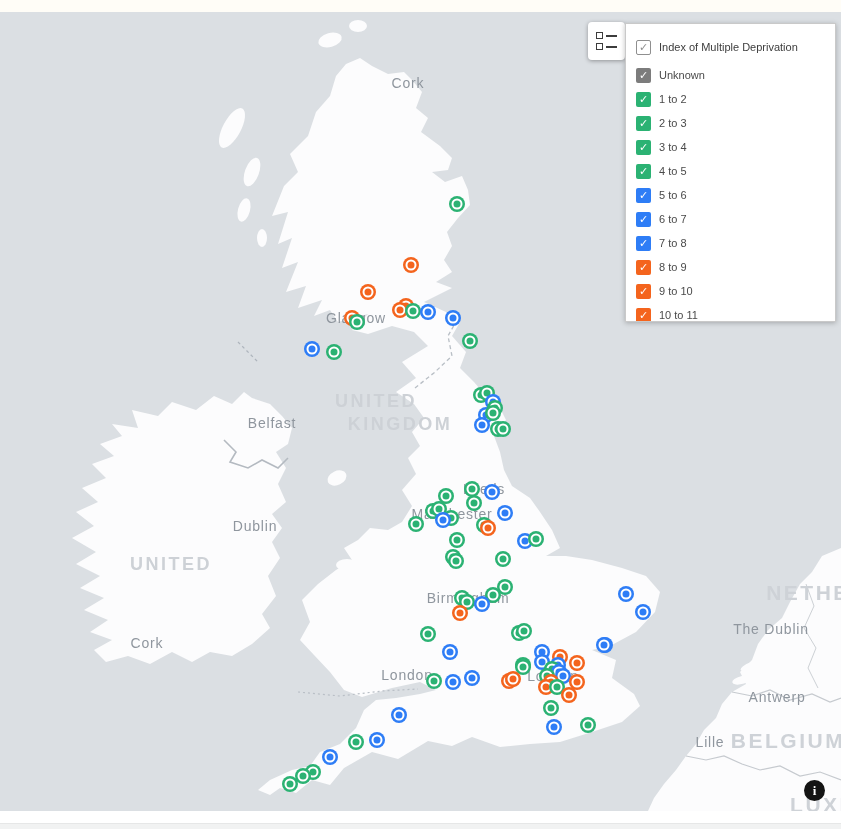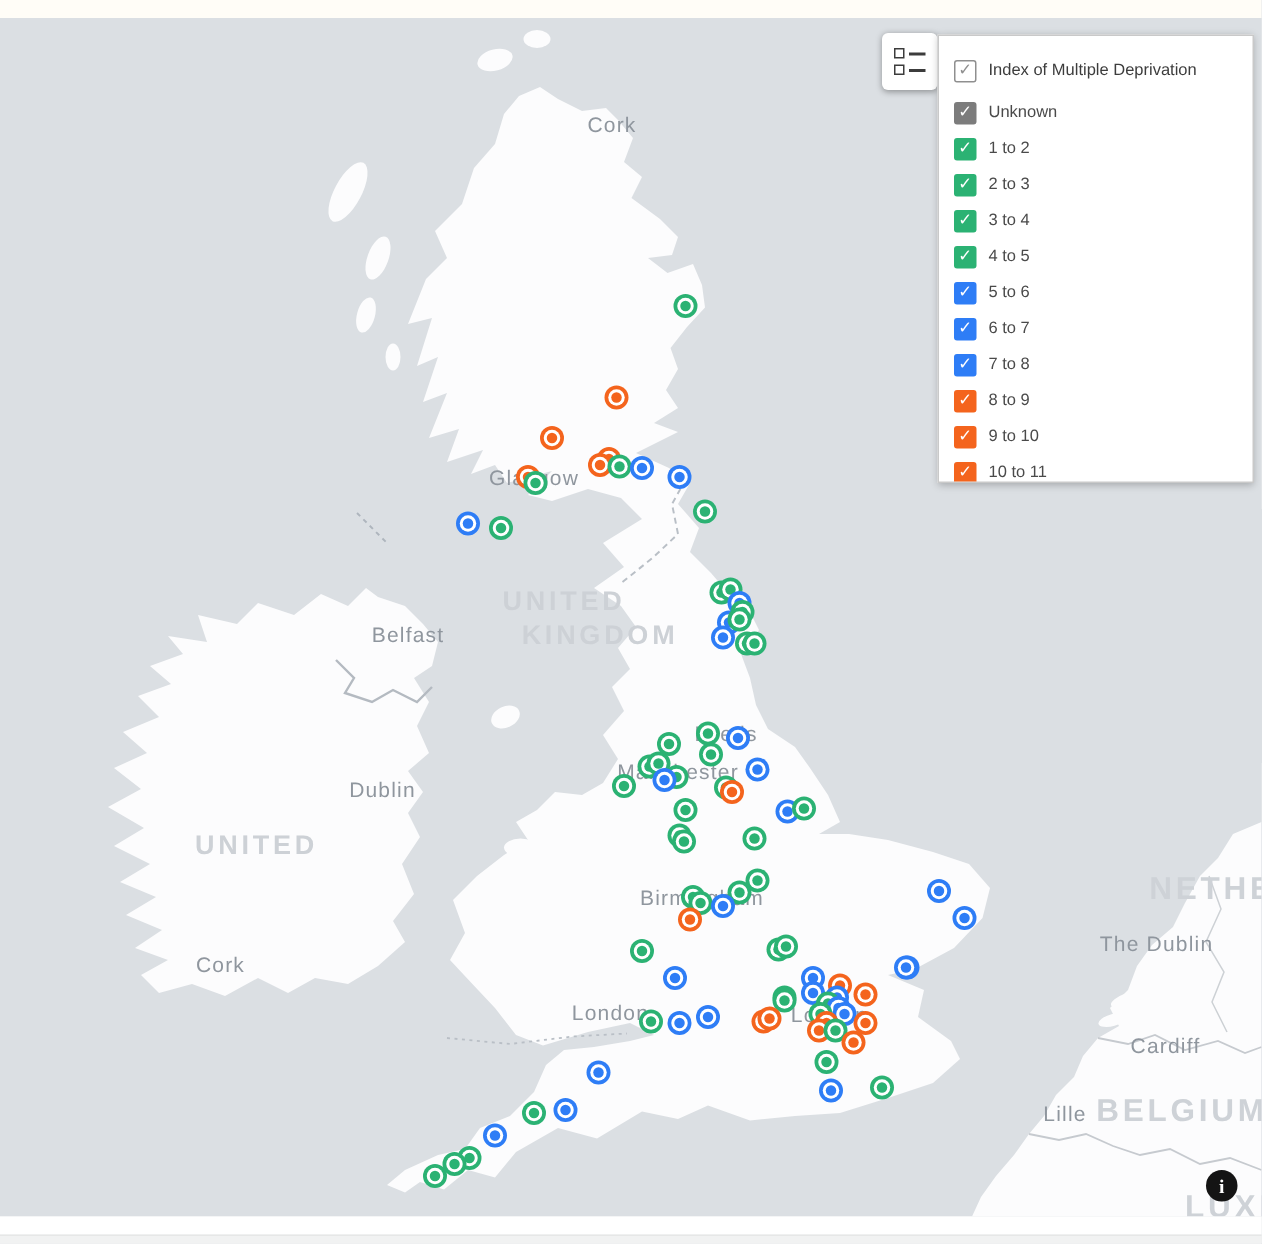--- a/index.html
+++ b/index.html
@@ -97,21 +97,21 @@
       <div class="map-label city" style="left: 356px; top: 318px;">Glasgow</div>
       <div class="map-label city" style="left: 272px; top: 423px;">Belfast</div>
       <div class="map-label city" style="left: 255px; top: 526px;">Dublin</div>
       <div class="map-label city" style="left: 147px; top: 643px;">Cork</div>
       <div class="map-label city" style="left: 484px; top: 489px;">Leeds</div>
       <div class="map-label city" style="left: 452px; top: 514px;">Manchester</div>
       <div class="map-label city" style="left: 468px; top: 598px;">Birmingham</div>
       <div class="map-label city" style="left: 407px; top: 675px;">London</div>
       <div class="map-label city" style="left: 553px; top: 676px;">London</div>
       <div class="map-label city" style="left: 771px; top: 629px;">The Dublin</div>
-      <div class="map-label city" style="left: 777px; top: 697px;">Cardiff</div>
+      <div class="map-label city" style="left: 777px; top: 697px;">Antwerp</div>
       <div class="map-label city" style="left: 710px; top: 742px;">Lille</div>
       <div class="map-label country" style="left: 376px; top: 401px;">UNITED</div>
       <div class="map-label country" style="left: 400px; top: 424px;">KINGDOM</div>
       <div class="map-label country" style="left: 171px; top: 564px;">UNITED</div>
       <div class="map-label bigcountry" style="left: 808px; top: 593px;">NETHE</div>
       <div class="map-label bigcountry" style="left: 788px; top: 741px;">BELGIUM</div>
       <div class="map-label bigcountry" style="left: 819px; top: 805px;">LUXI</div>
     </div>
   <div id="markers-layer">
       <div class="marker" style="left: 457px; top: 204px; --c: #2bb273;"></div>

